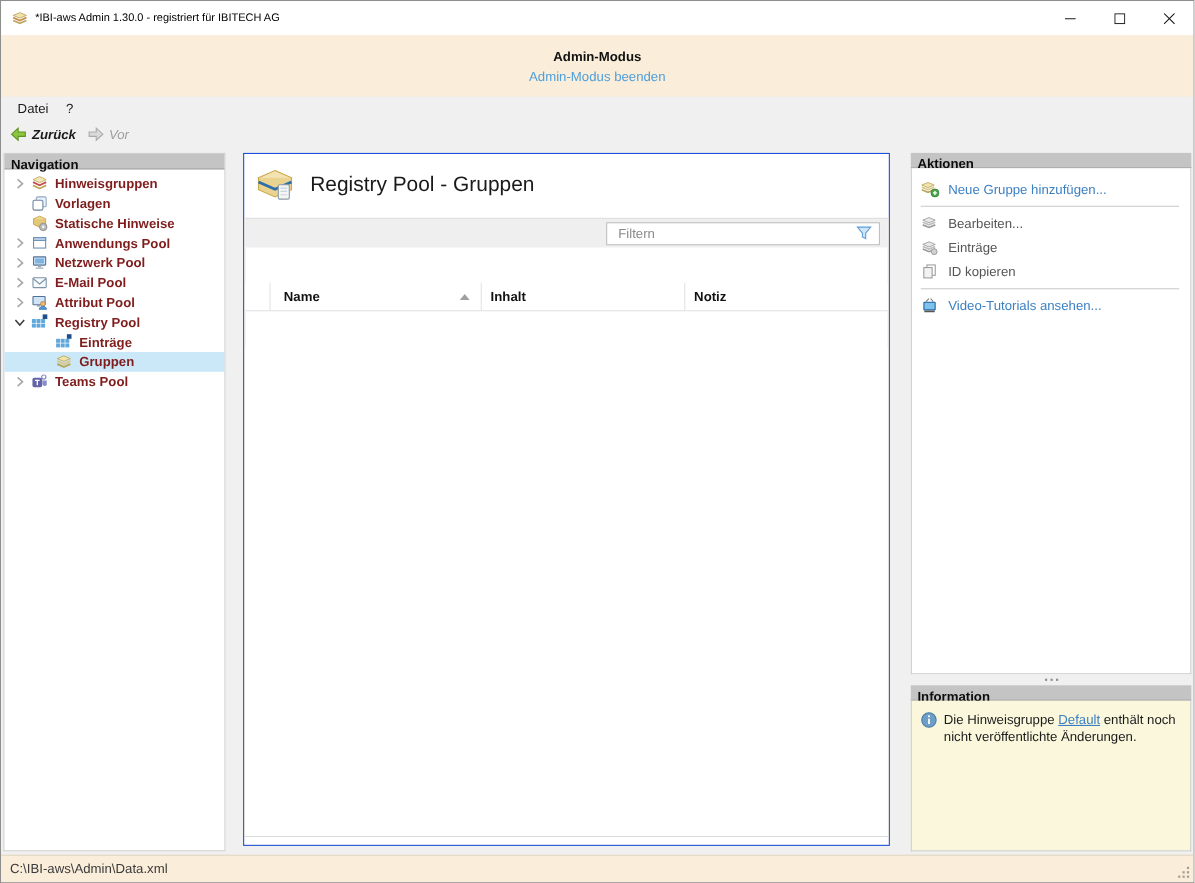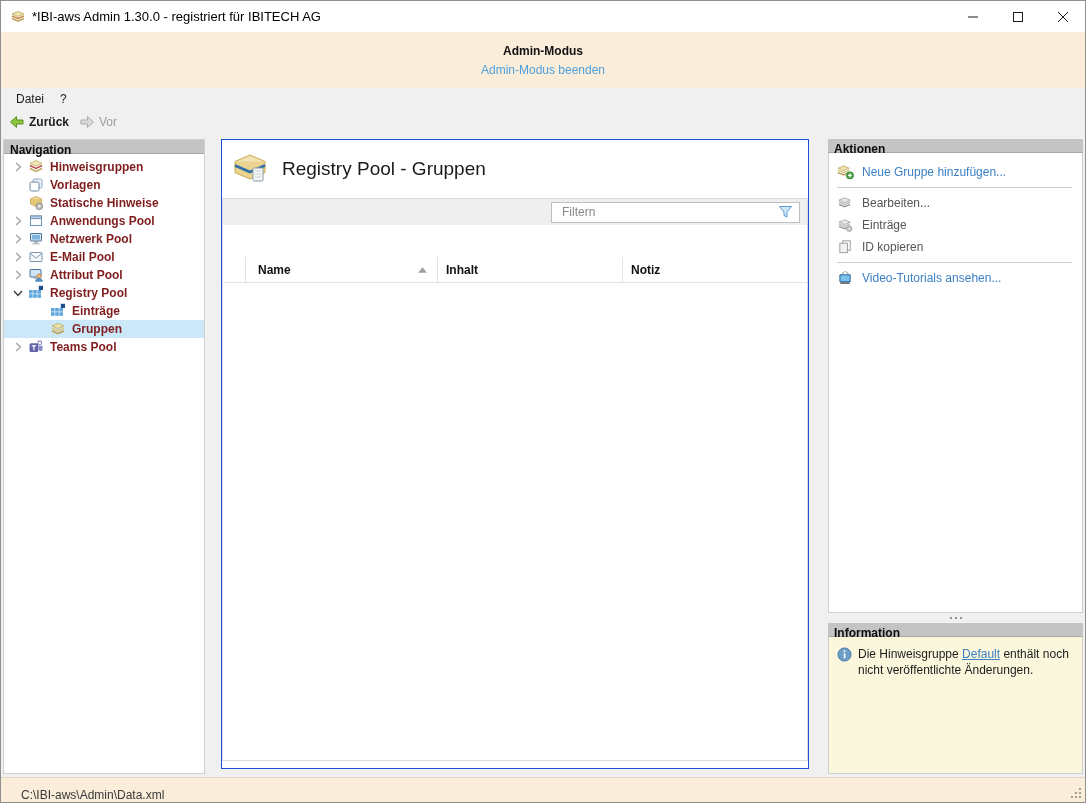--- a/index.html
+++ b/index.html
@@ -2,34 +2,34 @@
 <html><head>
 <meta charset="utf-8">
 <style>
   * { margin:0; padding:0; box-sizing:border-box; }
   html,body { width:1086px; height:803px; font-family:"Liberation Sans", sans-serif; font-size:12px; color:#1a1a1a; }
   .window { position:relative; width:1086px; height:803px; background:#f0f0f0; border:1px solid #8f8f8f; overflow:hidden; }
 
   
   .titlebar { height:31px; background:#ffffff; display:flex; align-items:center; }
   .titlebar .app-icon { width:16px; height:16px; margin:0 6px 0 9px; }
-  .titlebar .title { flex:1; font-size:13px; color:#000; }
+  .titlebar .title { flex:1; font-size:10px; color:#000; }
   .win-btn { width:45px; height:31px; display:flex; align-items:center; justify-content:center; }
   .win-btn svg { display:block; }
 
   
   .banner { height:56px; background:#faedda; display:flex; flex-direction:column; align-items:center; justify-content:center; gap:5px; }
   .banner .banner-title { font-weight:bold; color:#111; }
   .banner .banner-link { color:#4e9fdb; cursor:pointer; }
 
   
   .menubar { height:21px; background:#f0f0f0; display:flex; align-items:center; padding-left:7px; }
   .menu-item { padding:2px 8px; }
   .toolbar { height:25px; background:#f0f0f0; display:flex; align-items:center; padding-left:5px; gap:4px; }
-  .tool-btn { display:flex; align-items:center; gap:4px; padding:1px 3px; }
+  .tool-btn { display:flex; align-items:center; gap:4px; padding:1px 3px;font-style:italic; }
   .tool-btn .lbl-back { font-weight:600; color:#1a1a1a; }
   .tool-btn .lbl-fwd { color:#9e9e9e; }
 
   
   .content { position:absolute; top:133px; left:0; right:0; bottom:25px; background:#f0f0f0; }
   .panel-header { height:14px; background:#c4c4c4; border-bottom:1px solid #a9a9a9; font-weight:bold; line-height:21px; padding-left:6px; color:#0d0d0d; }
 
   
   .nav-panel { position:absolute; left:2px; top:5px; width:202px; bottom:3px; background:#fff; border:1px solid #cfcfcf; }
   .tree { padding-top:4px; }
@@ -70,21 +70,21 @@
   .action-sep { height:1px; background:#cccccc; margin:4px 10px 4px 8px; }
   .splitter { height:10px; background:#f0f0f0; display:flex; align-items:center; justify-content:center; gap:3px; flex:none; }
   .splitter i { width:2px; height:2px; background:#8f8f8f; display:block; }
   .info-header { flex:none; }
   .info-body { height:137px; flex:none; background:#faf7dc; border:1px solid #cfcfcf; border-top:none; padding:9px 8px 8px 8px; display:flex; gap:6px; }
   .info-icon { width:15px; height:15px; flex:none; margin-top:1px; }
   .info-text { line-height:1.35; color:#1c1c1c; }
   .info-text a { color:#3c80c4; text-decoration:underline; cursor:pointer; }
 
   
-  .statusbar { position:absolute; left:0; right:0; bottom:0; height:25px; background:#faedda; border-top:1px solid #e2d6c2; display:flex; align-items:flex-end; padding-left:20px; color:#3a3a3a; }
+  .statusbar { position:absolute; left:0; right:0; bottom:0; height:25px; background:#faedda; border-top:1px solid #e2d6c2; display:flex; align-items:center; padding-left:8px; color:#3a3a3a; }
   .statusbar .grip { position:absolute; right:2px; bottom:2px; }
 </style>
 </head>
 <body>
 
 <div class="window">
 
   <div class="titlebar">
     <svg class="app-icon" viewBox="0 0 16 16">
       <path d="M8 2.5L14 5 8 7.5 2 5z" fill="#f0e3ac" stroke="#bca75f" stroke-width="0.8"></path>

